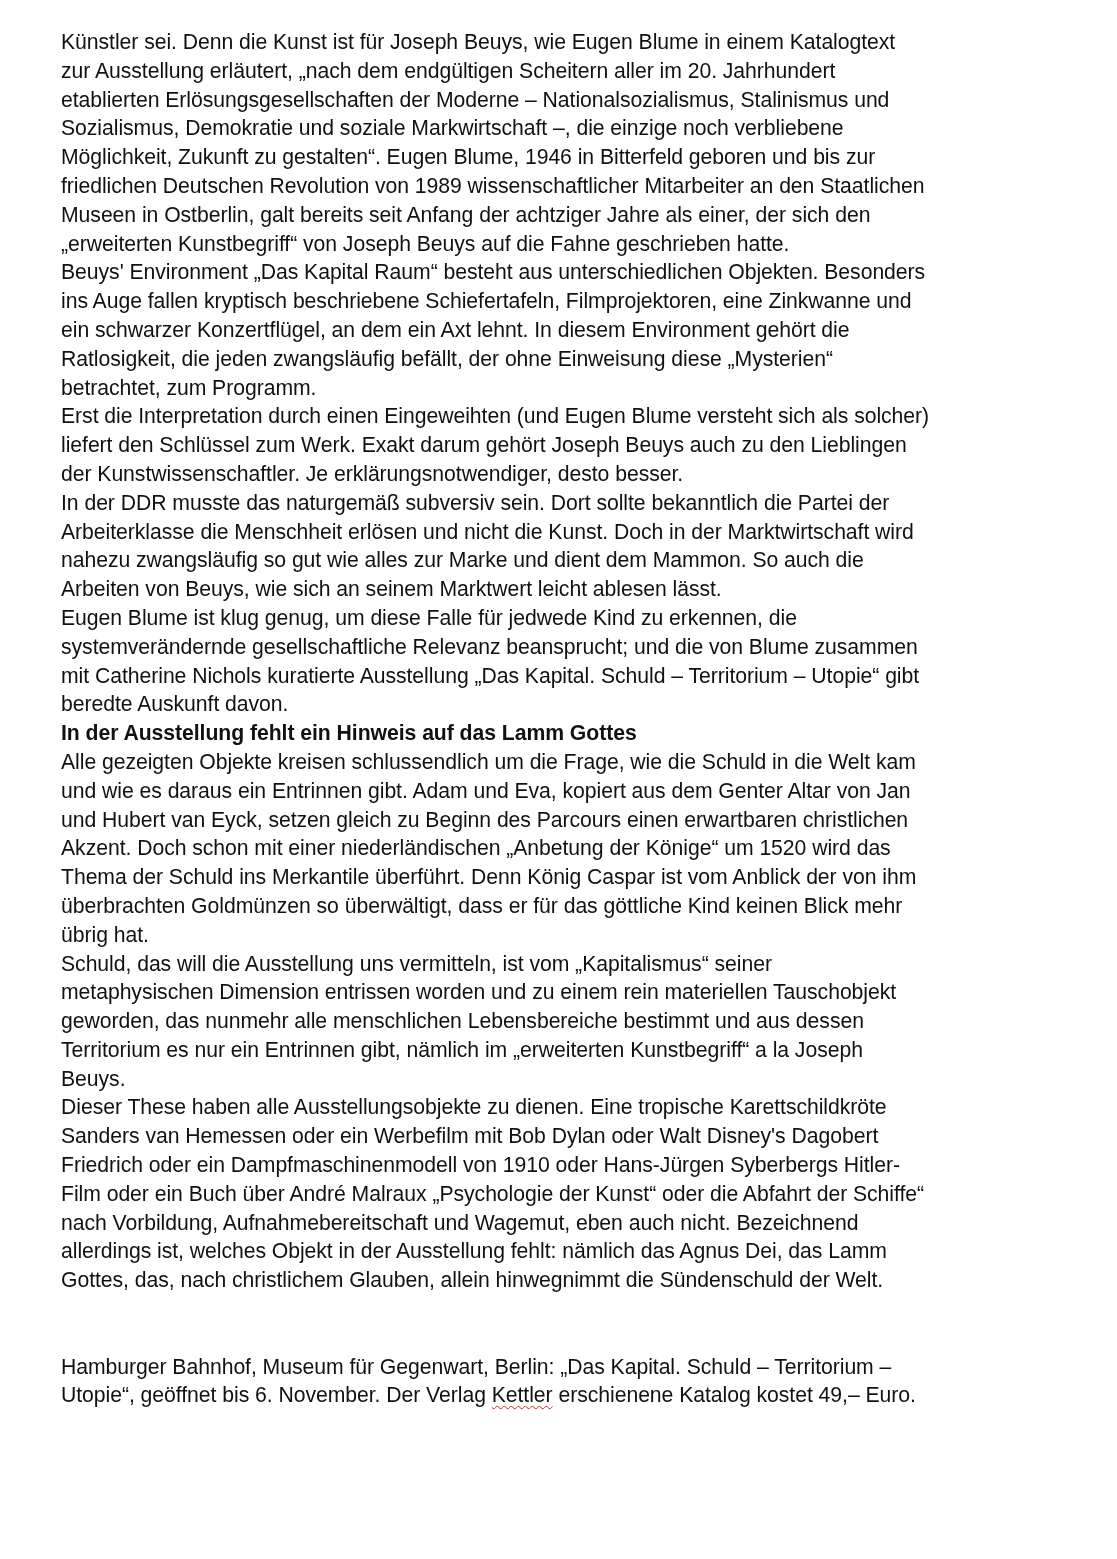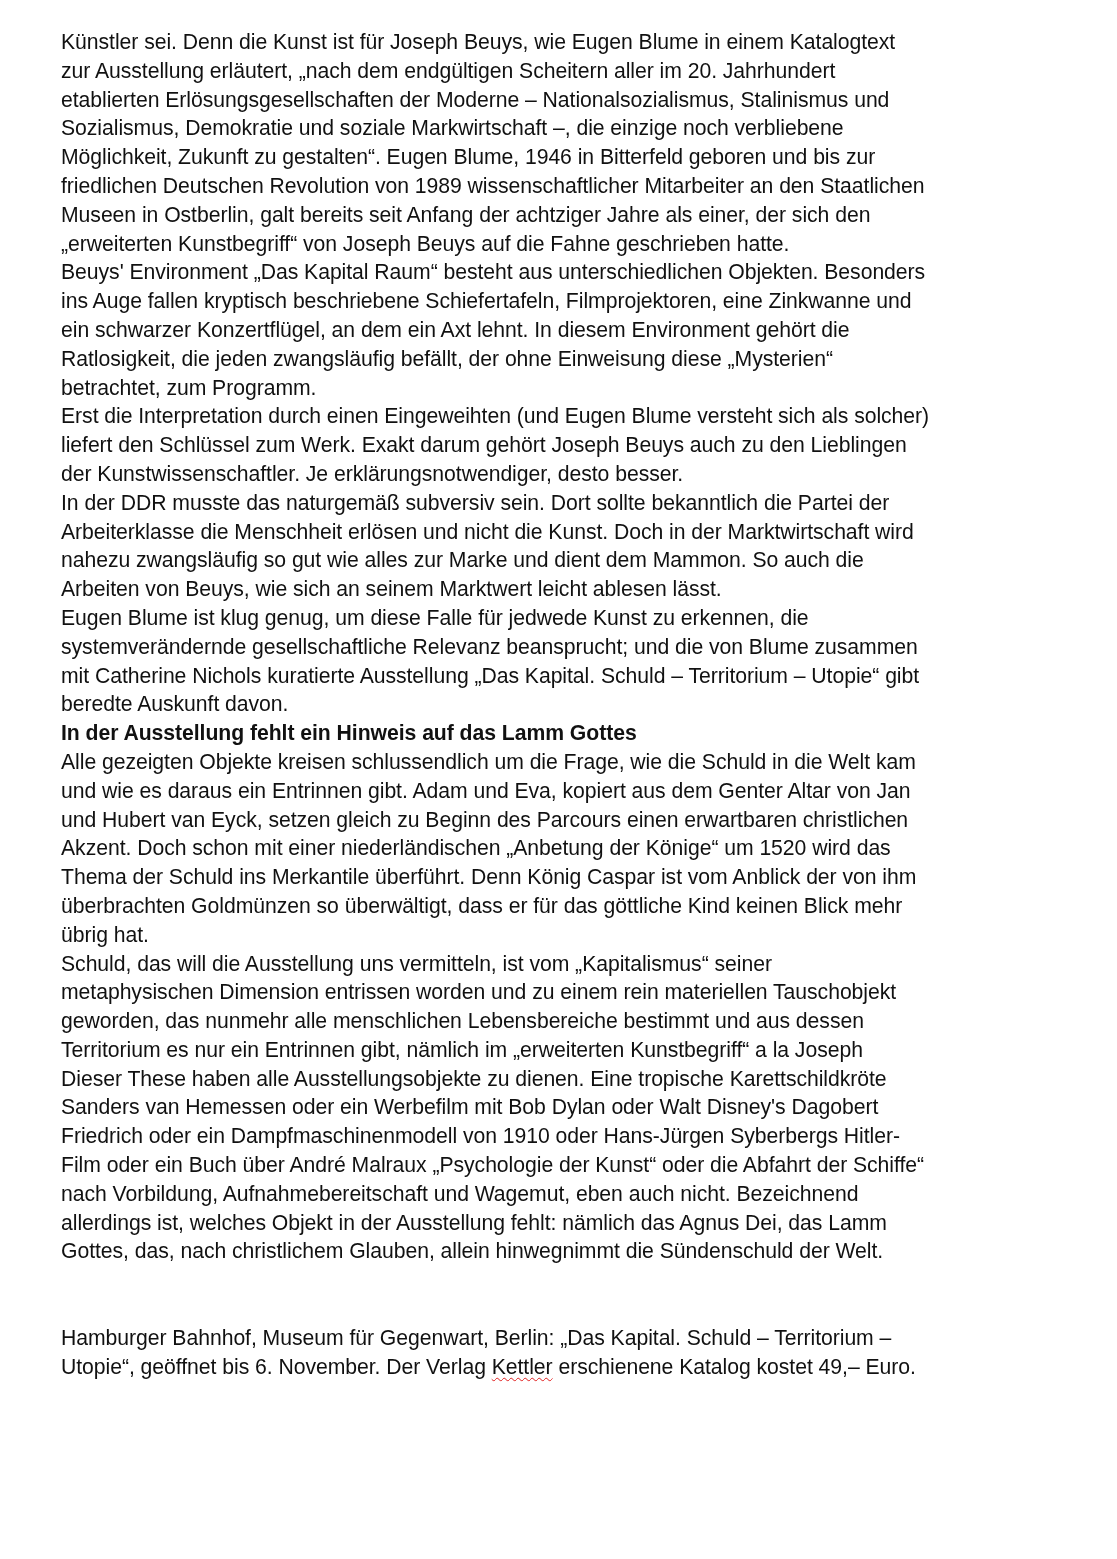--- a/index.html
+++ b/index.html
@@ -37,38 +37,39 @@
       <span class="line">ein schwarzer Konzertflügel, an dem ein Axt lehnt. In diesem Environment gehört die</span>
       <span class="line">Ratlosigkeit, die jeden zwangsläufig befällt, der ohne Einweisung diese „Mysterien“</span>
       <span class="line">betrachtet, zum Programm.</span>
       <span class="line">Erst die Interpretation durch einen Eingeweihten (und Eugen Blume versteht sich als solcher)</span>
       <span class="line">liefert den Schlüssel zum Werk. Exakt darum gehört Joseph Beuys auch zu den Lieblingen</span>
       <span class="line">der Kunstwissenschaftler. Je erklärungsnotwendiger, desto besser.</span>
       <span class="line">In der DDR musste das naturgemäß subversiv sein. Dort sollte bekanntlich die Partei der</span>
       <span class="line">Arbeiterklasse die Menschheit erlösen und nicht die Kunst. Doch in der Marktwirtschaft wird</span>
       <span class="line">nahezu zwangsläufig so gut wie alles zur Marke und dient dem Mammon. So auch die</span>
       <span class="line">Arbeiten von Beuys, wie sich an seinem Marktwert leicht ablesen lässt.</span>
-      <span class="line">Eugen Blume ist klug genug, um diese Falle für jedwede Kunst zu erkennen, die</span>
+      <span class="line">Eugen Blume ist klug genug, um diese Falle für jedwede Kind zu erkennen, die</span>
       <span class="line">systemverändernde gesellschaftliche Relevanz beansprucht; und die von Blume zusammen</span>
       <span class="line">mit Catherine Nichols kuratierte Ausstellung „Das Kapital. Schuld – Territorium – Utopie“ gibt</span>
       <span class="line">beredte Auskunft davon.</span>
     </div>
   <div class="line bold">In der Ausstellung fehlt ein Hinweis auf das Lamm Gottes</div>
   <div id="section-block">
       <span class="line">Alle gezeigten Objekte kreisen schlussendlich um die Frage, wie die Schuld in die Welt kam</span>
       <span class="line">und wie es daraus ein Entrinnen gibt. Adam und Eva, kopiert aus dem Genter Altar von Jan</span>
       <span class="line">und Hubert van Eyck, setzen gleich zu Beginn des Parcours einen erwartbaren christlichen</span>
       <span class="line">Akzent. Doch schon mit einer niederländischen „Anbetung der Könige“ um 1520 wird das</span>
       <span class="line">Thema der Schuld ins Merkantile überführt. Denn König Caspar ist vom Anblick der von ihm</span>
       <span class="line">überbrachten Goldmünzen so überwältigt, dass er für das göttliche Kind keinen Blick mehr</span>
       <span class="line">übrig hat.</span>
       <span class="line">Schuld, das will die Ausstellung uns vermitteln, ist vom „Kapitalismus“ seiner</span>
       <span class="line">metaphysischen Dimension entrissen worden und zu einem rein materiellen Tauschobjekt</span>
       <span class="line">geworden, das nunmehr alle menschlichen Lebensbereiche bestimmt und aus dessen</span>
       <span class="line">Territorium es nur ein Entrinnen gibt, nämlich im „erweiterten Kunstbegriff“ a la Joseph</span>
+      <span class="line">Beuys.</span>
       <span class="line">Dieser These haben alle Ausstellungsobjekte zu dienen. Eine tropische Karettschildkröte</span>
       <span class="line">Sanders van Hemessen oder ein Werbefilm mit Bob Dylan oder Walt Disney's Dagobert</span>
       <span class="line">Friedrich oder ein Dampfmaschinenmodell von 1910 oder Hans-Jürgen Syberbergs Hitler-</span>
       <span class="line">Film oder ein Buch über André Malraux „Psychologie der Kunst“ oder die Abfahrt der Schiffe“</span>
       <span class="line">nach Vorbildung, Aufnahmebereitschaft und Wagemut, eben auch nicht. Bezeichnend</span>
       <span class="line">allerdings ist, welches Objekt in der Ausstellung fehlt: nämlich das Agnus Dei, das Lamm</span>
       <span class="line">Gottes, das, nach christlichem Glauben, allein hinwegnimmt die Sündenschuld der Welt.</span>
     </div>
   <span class="gap"></span>
   <div>

